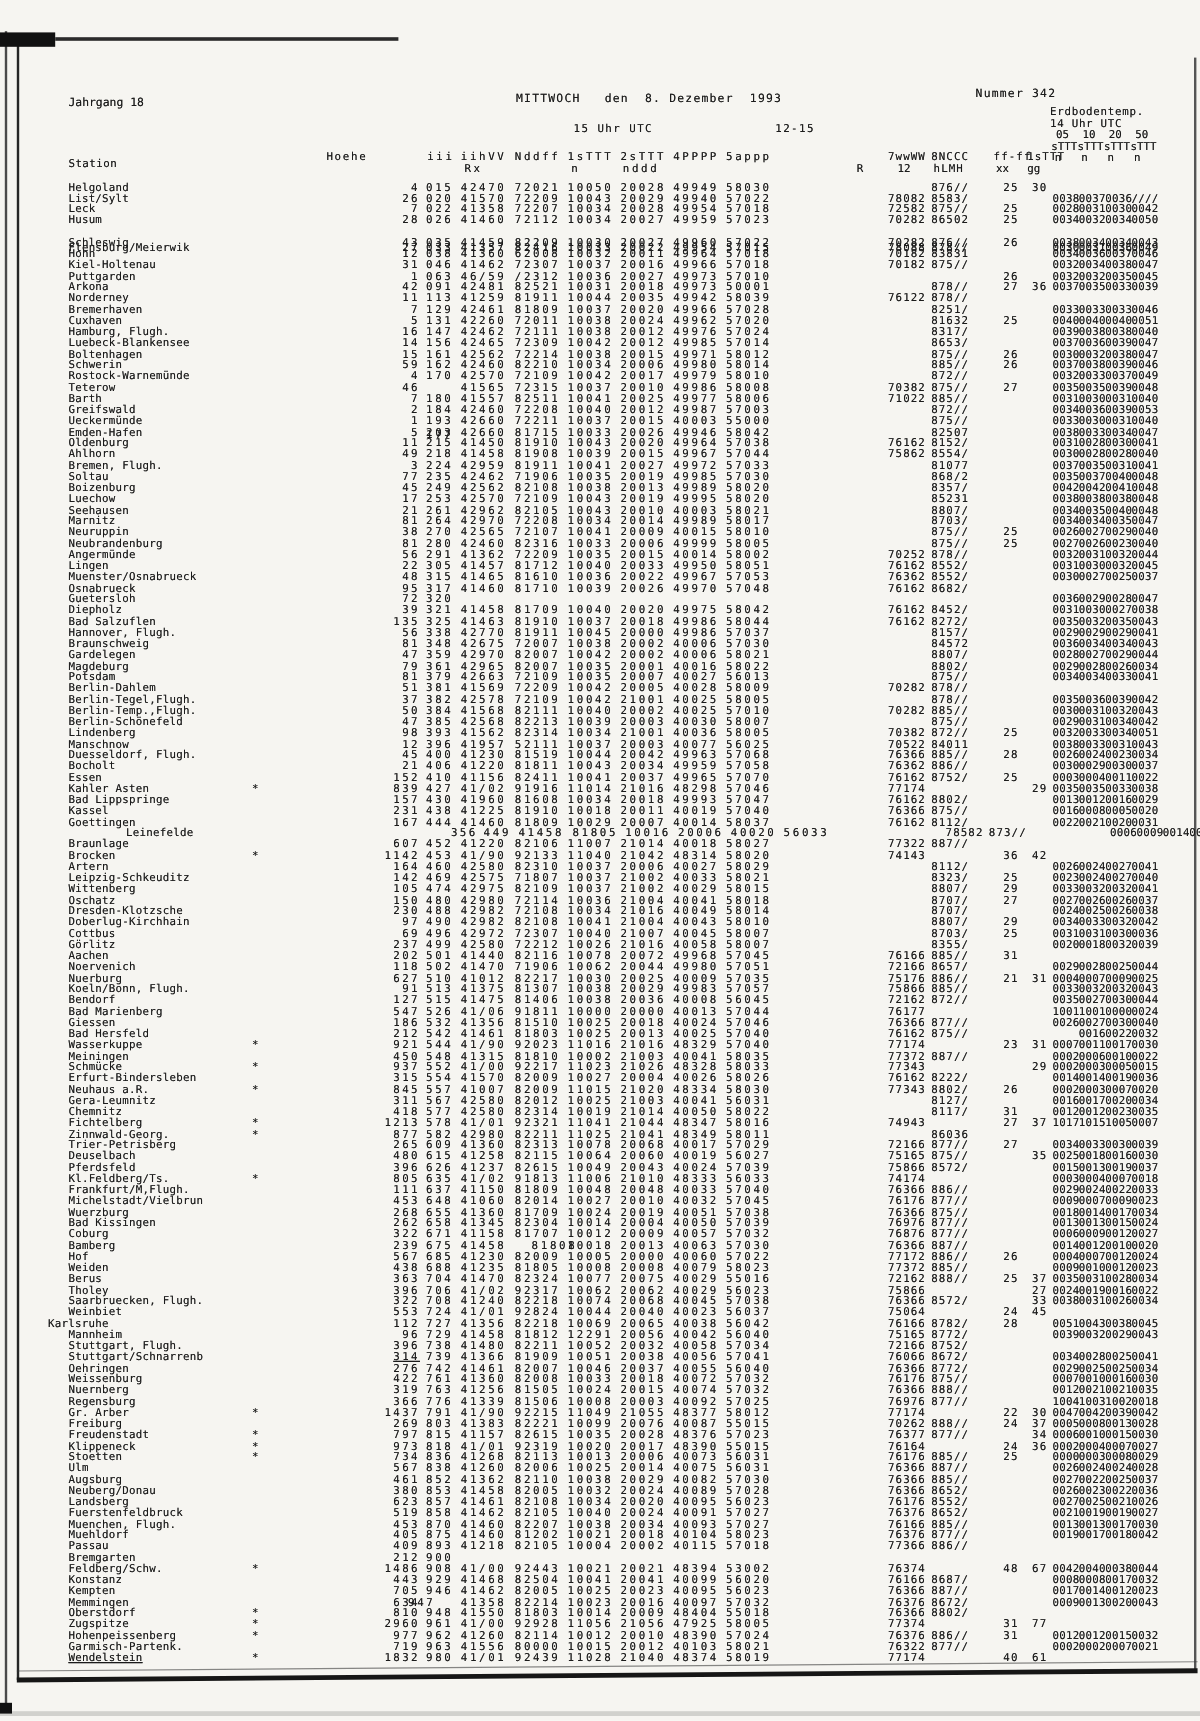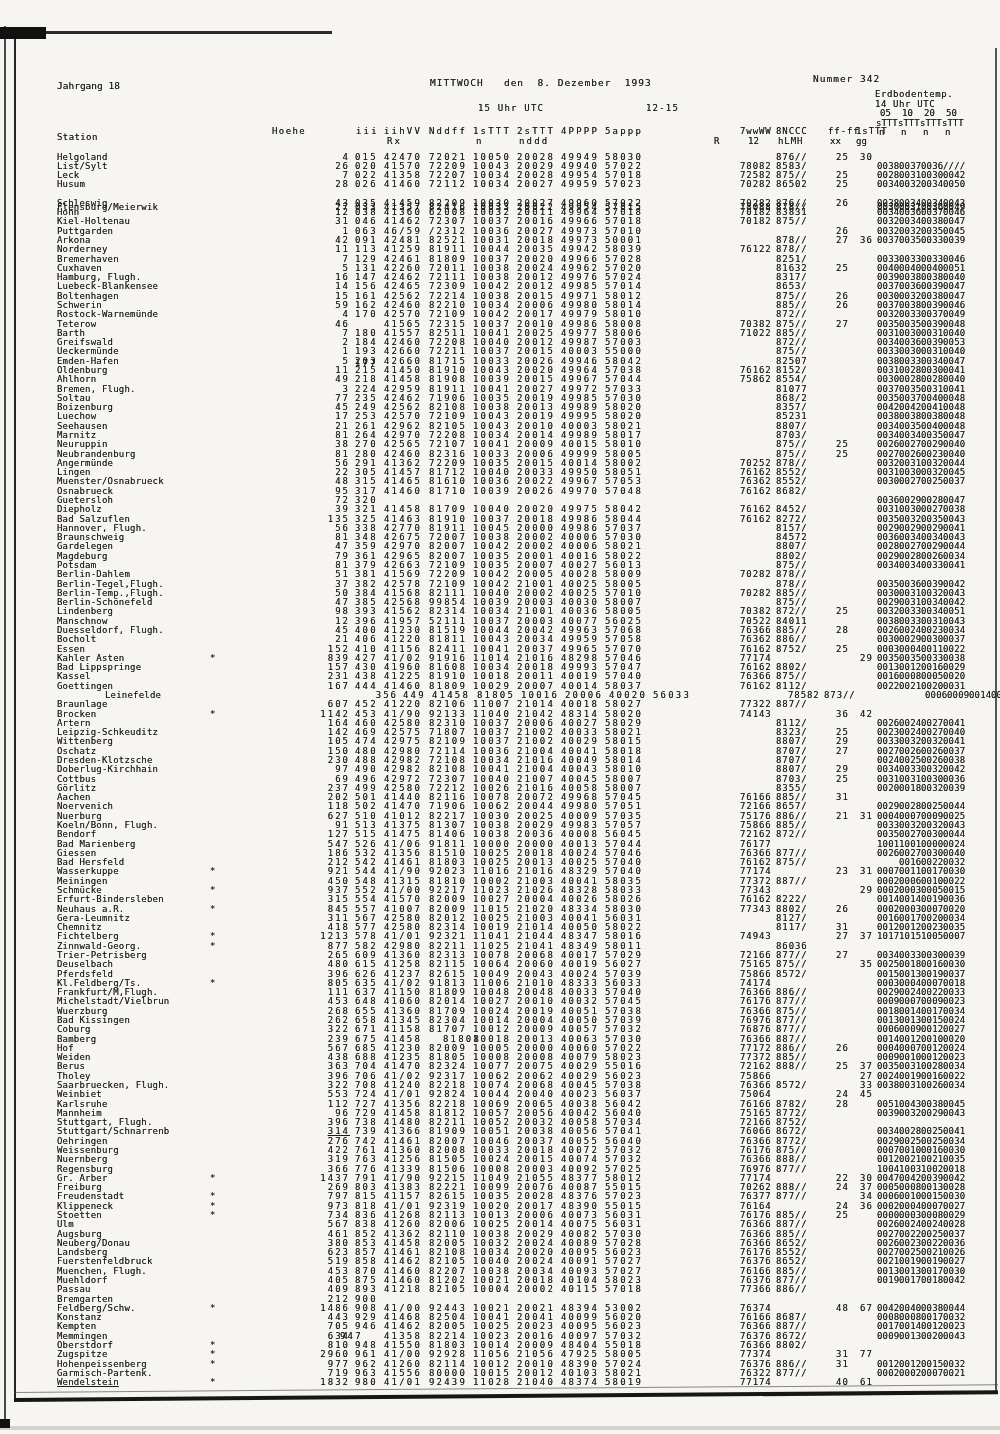--- a/index.html
+++ b/index.html
@@ -861,21 +861,21 @@
         <span class="c-t" style="left: 877px;">0030</span>
         <span class="c-t" style="left: 899px;">0031</span>
         <span class="c-t" style="left: 921px;">0032</span>
         <span class="c-t" style="left: 943px;">0043</span>
       </div>
       <div class="row" style="top: 598.18px;">
         <span class="c-name" style="left: 57px;">Berlin-Schönefeld</span>
         <span class="c-h" style="left: 316px;">47</span>
         <span class="c-g" style="left: 355px;">385</span>
         <span class="c-g" style="left: 384px;">42568</span>
-        <span class="c-g" style="left: 429px;">99854</span>
+        <span class="c-g" style="left: 429px;">82213</span>
         <span class="c-g" style="left: 473px;">10039</span>
         <span class="c-g" style="left: 517px;">20003</span>
         <span class="c-g" style="left: 561px;">40030</span>
         <span class="c-g" style="left: 605px;">58007</span>
         <span class="c-r" style="left: 776px;">875//</span>
         <span class="c-t" style="left: 877px;">0029</span>
         <span class="c-t" style="left: 899px;">0031</span>
         <span class="c-t" style="left: 921px;">0034</span>
         <span class="c-t" style="left: 943px;">0042</span>
       </div>
@@ -1771,21 +1771,21 @@
         <span class="c-g" style="left: 429px;">92824</span>
         <span class="c-g" style="left: 473px;">10044</span>
         <span class="c-g" style="left: 517px;">20040</span>
         <span class="c-g" style="left: 561px;">40023</span>
         <span class="c-g" style="left: 605px;">56037</span>
         <span class="c-r" style="left: 740px;">75064</span>
         <span class="c-x" style="left: 836px;">24</span>
         <span class="c-x" style="left: 860px;">45</span>
       </div>
       <div class="row" style="top: 1099.57px;">
-        <span class="c-name" style="left: 57px;">Karlsruhe</span>
+        <span class="c-name" style="left: 40px;">Karlsruhe</span>
         <span class="c-h" style="left: 316px;">112</span>
         <span class="c-g" style="left: 355px;">727</span>
         <span class="c-g" style="left: 384px;">41356</span>
         <span class="c-g" style="left: 429px;">82218</span>
         <span class="c-g" style="left: 473px;">10069</span>
         <span class="c-g" style="left: 517px;">20065</span>
         <span class="c-g" style="left: 561px;">40038</span>
         <span class="c-g" style="left: 605px;">56042</span>
         <span class="c-r" style="left: 740px;">76166</span>
         <span class="c-r" style="left: 776px;">8782/</span>
@@ -1794,21 +1794,21 @@
         <span class="c-t" style="left: 899px;">0043</span>
         <span class="c-t" style="left: 921px;">0038</span>
         <span class="c-t" style="left: 943px;">0045</span>
       </div>
       <div class="row" style="top: 1108.86px;">
         <span class="c-name" style="left: 57px;">Mannheim</span>
         <span class="c-h" style="left: 316px;">96</span>
         <span class="c-g" style="left: 355px;">729</span>
         <span class="c-g" style="left: 384px;">41458</span>
         <span class="c-g" style="left: 429px;">81812</span>
-        <span class="c-g" style="left: 473px;">10057</span>
+        <span class="c-g" style="left: 473px;">12291</span>
         <span class="c-g" style="left: 517px;">20056</span>
         <span class="c-g" style="left: 561px;">40042</span>
         <span class="c-g" style="left: 605px;">56040</span>
         <span class="c-r" style="left: 740px;">75165</span>
         <span class="c-r" style="left: 776px;">8772/</span>
         <span class="c-t" style="left: 877px;">0039</span>
         <span class="c-t" style="left: 899px;">0032</span>
         <span class="c-t" style="left: 921px;">0029</span>
         <span class="c-t" style="left: 943px;">0043</span>
       </div>

